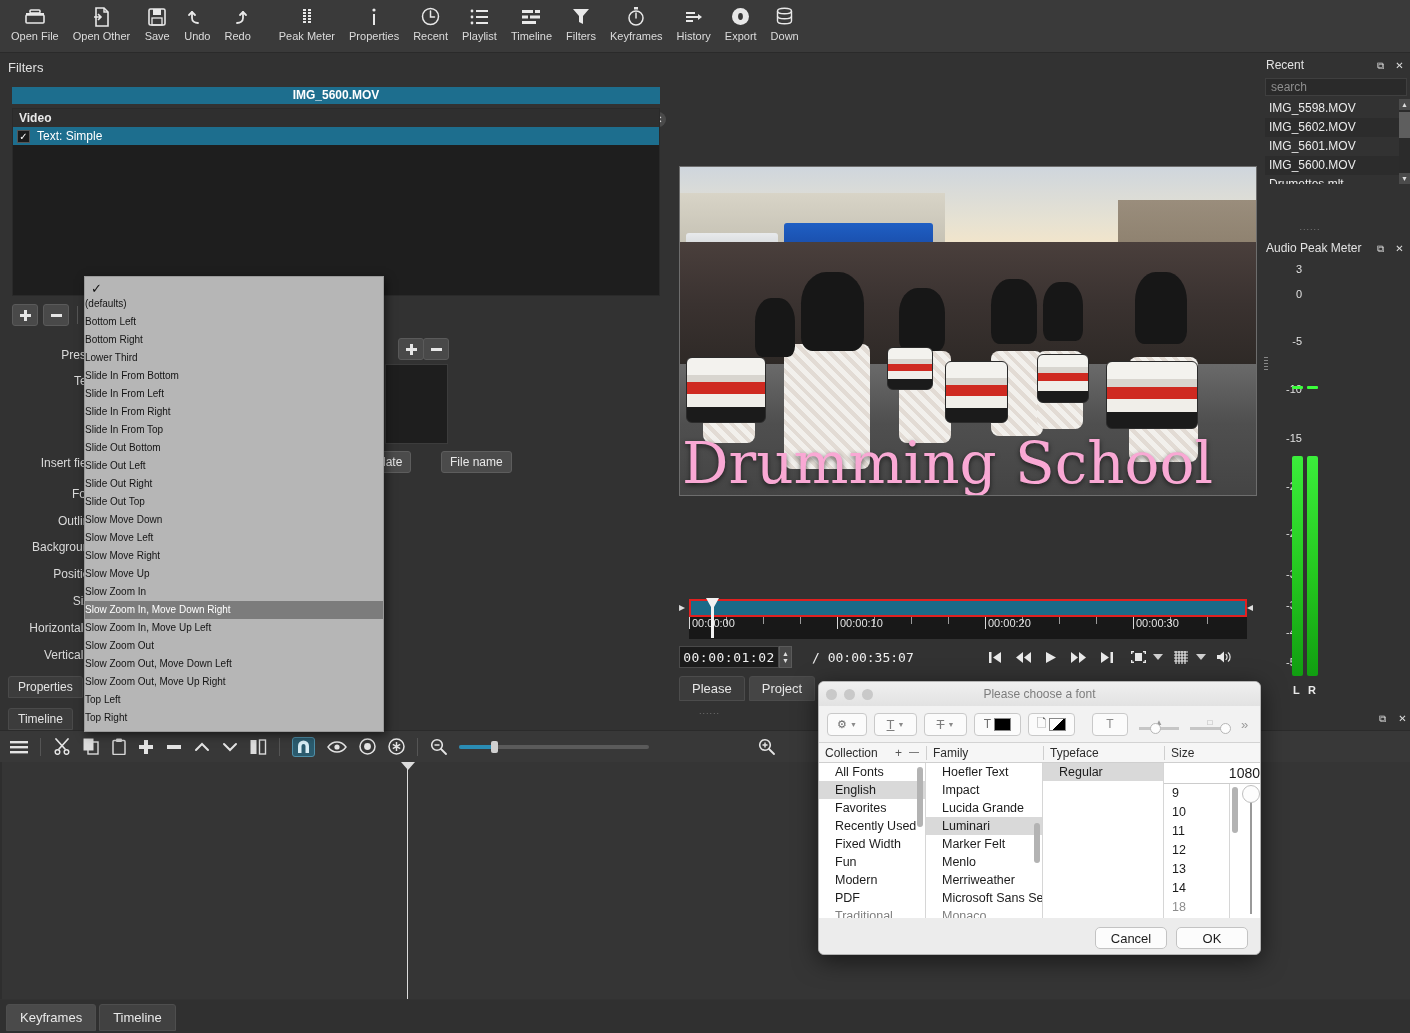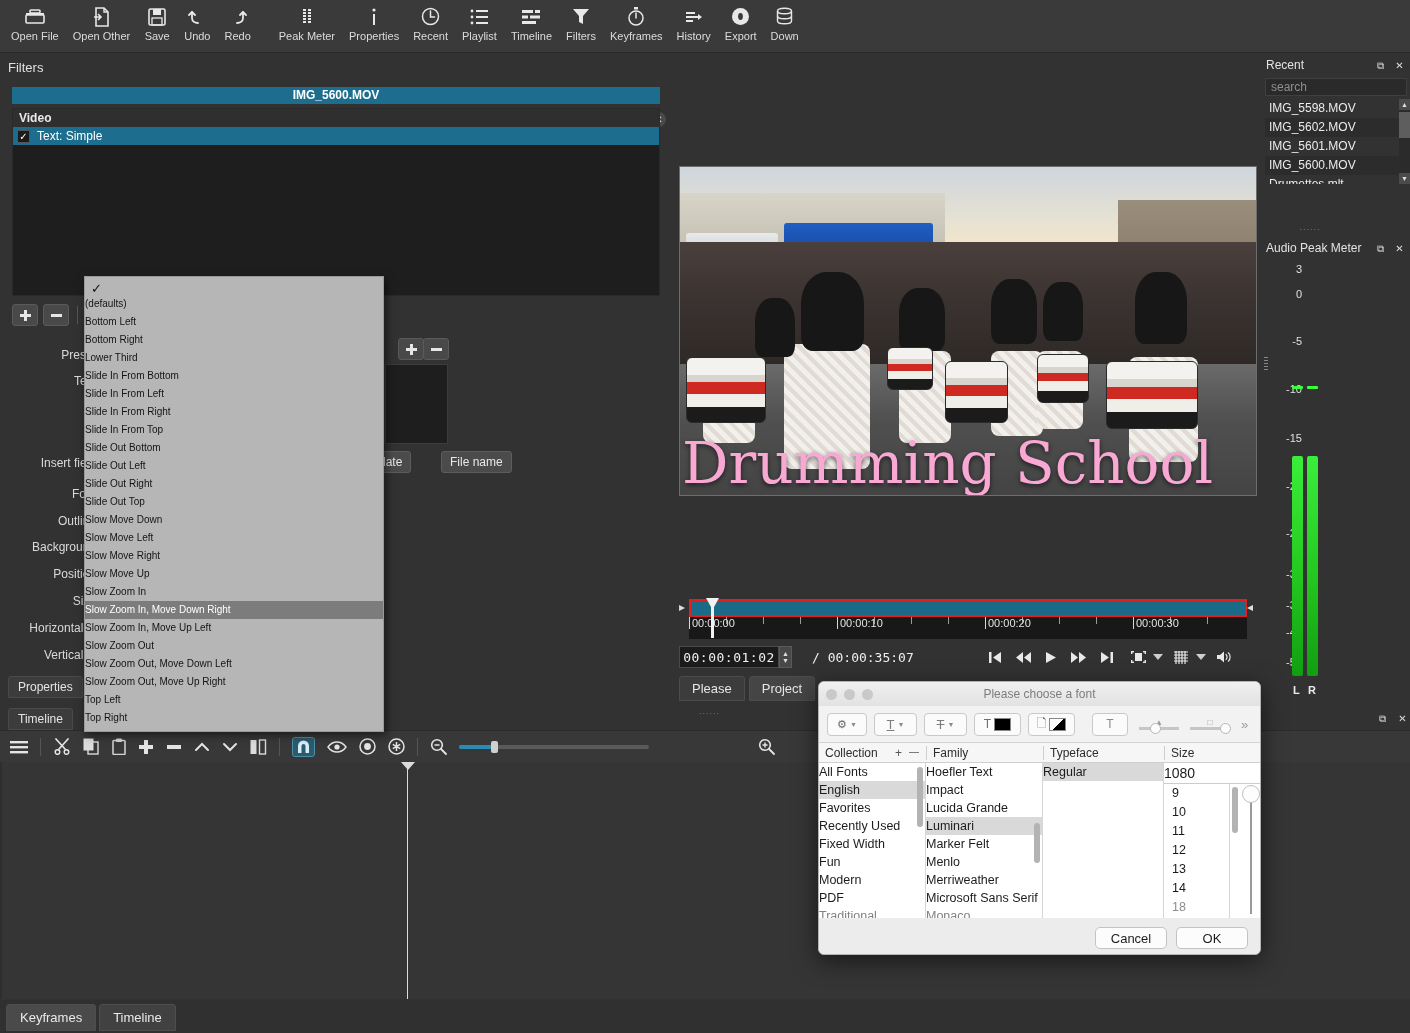--- a/index.html
+++ b/index.html
@@ -244,24 +244,24 @@
   .fd-caret { font-size: 7px; color: #8a8a8a; }
   .sw-black { width: 17px; height: 13px; background: #000; border: 1px solid #888; }
   .sw-diag { width: 17px; height: 13px; background: linear-gradient(135deg,#fff 50%,#000 50%); border: 1px solid #888; }
   .fd-slider { width: 40px; height: 3px; background: #c6c6c6; position: relative; }
   .fd-knob { position: absolute; top: -4px; width: 11px; height: 11px; border-radius: 50%; background: #fdfdfd; border: 1px solid #b6b6b6; }
 
   #fd-headers { height: 20px; display: flex; background: #f6f6f6; border-bottom: 1px solid #cfcfcf; font-size: 12px; align-items: center; }
   .fd-hcell { padding-left: 6px; color: #2c2c2c; position: relative; }
   #fd-lists { display: flex; height: 155px; background: #fff; }
   .fd-col { border-right: 1px solid #d6d6d6; overflow: hidden; position: relative; }
-  .fd-li { height: 18px; line-height: 18px; font-size: 12.5px; padding-left: 0; color: #1c1c1c; white-space: nowrap; cursor: default; }
+  .fd-li { height: 18px; line-height: 18px; font-size: 12.5px; padding-left: 16px; color: #1c1c1c; white-space: nowrap; cursor: default; }
   .fd-li.sel { background: #d9d9d9; }
   .fd-sb { position: absolute; right: 2px; top: 2px; width: 6px; border-radius: 3px; background: #b3b3b3; }
-  #fd-size-input { height: 21px; border-bottom: 1px solid #ccc; font-size: 14px; text-align: left; line-height: 21px; background: #fff; }
+  #fd-size-input { height: 21px; border-bottom: 1px solid #ccc; font-size: 14px; text-align: right; line-height: 21px; background: #fff; }
   .fd-sizeli { height: 19px; line-height: 19px; font-size: 12.5px; padding-left: 8px; }
   #fd-footer { height: 40px; background: #ececec; display: flex; align-items: center; justify-content: flex-end; gap: 9px; padding-right: 12px; }
   .fd-btn { height: 22px; min-width: 72px; border: 1px solid #c3c3c3; border-radius: 5px; background: #fcfcfc; font-size: 13px; color: #1c1c1c; display: flex; align-items: center; justify-content: center; cursor: default; }
 
   svg { display: block; }
 </style>
 </head>
 <body>
 
 <div id="main-toolbar">

